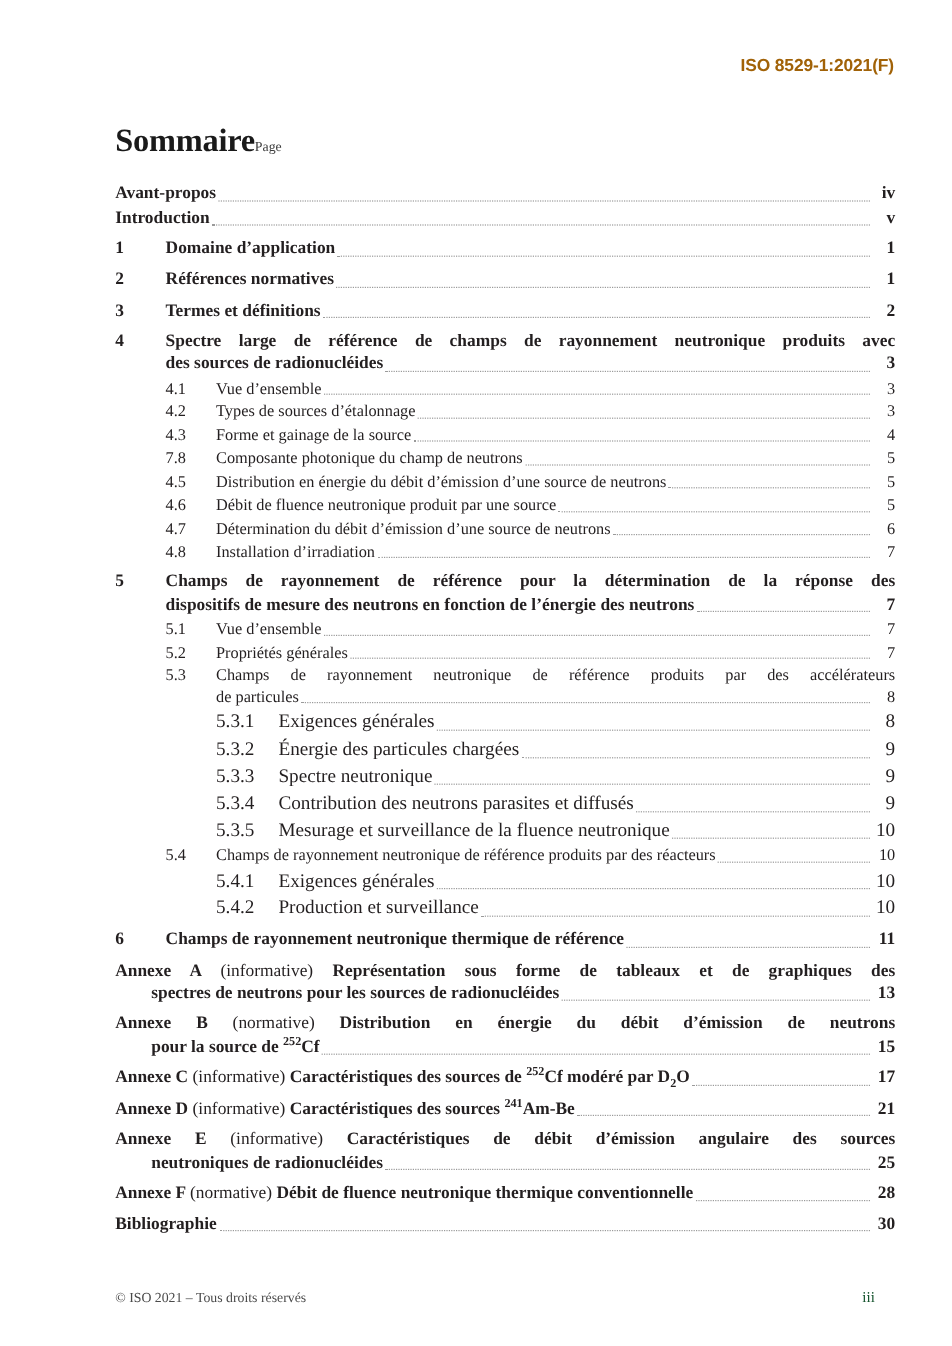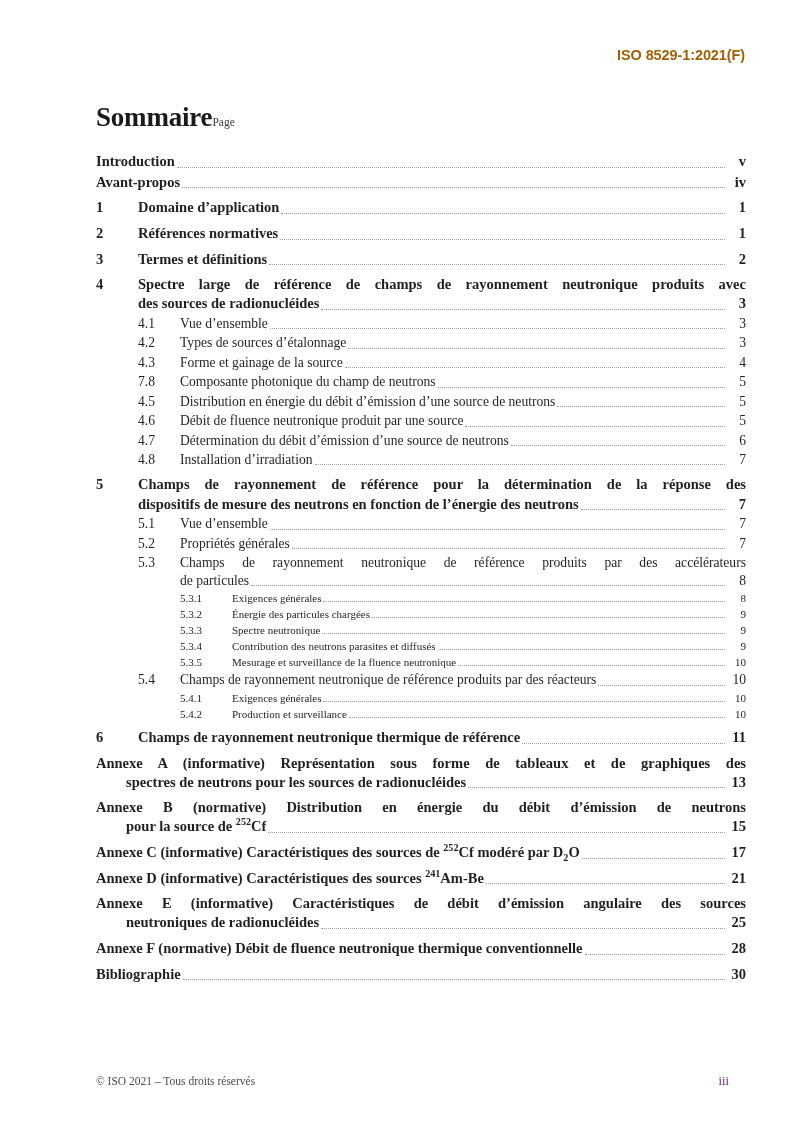--- a/index.html
+++ b/index.html
@@ -116,79 +116,79 @@
   .lvl-front .pg { font-weight: bold; font-size: 14.5px; }
 
   .lvl-1 { font-weight: bold; font-size: 14.5px; }
   .lvl-1 .num { width: 42px; }
   .lvl-1 .pg  { font-weight: bold; }
 
   .lvl-2 { font-weight: normal; font-size: 13.6px; }
   .lvl-2 .num { width: 42px; margin-left: 42px; }
   .lvl-2 .pg  { font-weight: normal; }
 
-  .lvl-3 { font-weight: normal; font-size: 11px; }
+  .lvl-3 { font-weight: normal; font-size: 16px; }
   .lvl-3 .num { width: 52px; margin-left: 84px; }
   .lvl-3 .pg  { font-weight: normal; }
 
   .lvl-annex { font-weight: bold; font-size: 14.5px; }
   .lvl-annex .pg  { font-weight: bold; }
   .lvl-annex .cont { padding-left: 30px; }
-  .reg { font-weight: bold; }
+  .reg { font-weight: normal; }
 
   sup { font-size: 0.70em; vertical-align: super; line-height: 0; }
   sub { font-size: 0.70em; vertical-align: sub;   line-height: 0; }
 
   
   .footer {
     position: absolute;
     bottom: 33px;
     left: 96px;
     right: 64px;
     display: flex;
     justify-content: space-between;
     align-items: baseline;
     font-family: "Liberation Serif", serif;
     font-size: 11.5px;
     color: #4a4a4a;
   }
   .footer .folio {
     font-weight: normal;
     font-size: 12.5px;
-    color: #701a75;
+    color: #14532d;
   }
 </style>
 </head>
 <body>
 
 <div class="page">
 
   <div class="doc-header">ISO 8529-1:2021(F)</div>
 
   <div class="title-row">
     <div class="toc-title">Sommaire</div>
     <div class="page-col-label">Page</div>
   </div>
 
   <div class="toc" id="toc-list">
       <div class="row lvl-front">
         <span class="body">
           <div class="lastline">
+            <span class="txt">Avant-propos</span>
+            <span class="leader"></span>
+            <span class="pg">iv</span>
+          </div>
+        </span>
+      </div>
+      <div class="row lvl-front">
+        <span class="body">
+          <div class="lastline">
             <span class="txt">Introduction</span>
             <span class="leader"></span>
             <span class="pg">v</span>
-          </div>
-        </span>
-      </div>
-      <div class="row lvl-front">
-        <span class="body">
-          <div class="lastline">
-            <span class="txt">Avant-propos</span>
-            <span class="leader"></span>
-            <span class="pg">iv</span>
           </div>
         </span>
       </div>
       <div class="row lvl-1 gap-before">
         <span class="num">1</span>
         <span class="body">
           <div class="lastline">
             <span class="txt">Domaine d’application</span>
             <span class="leader"></span>
             <span class="pg">1</span>

